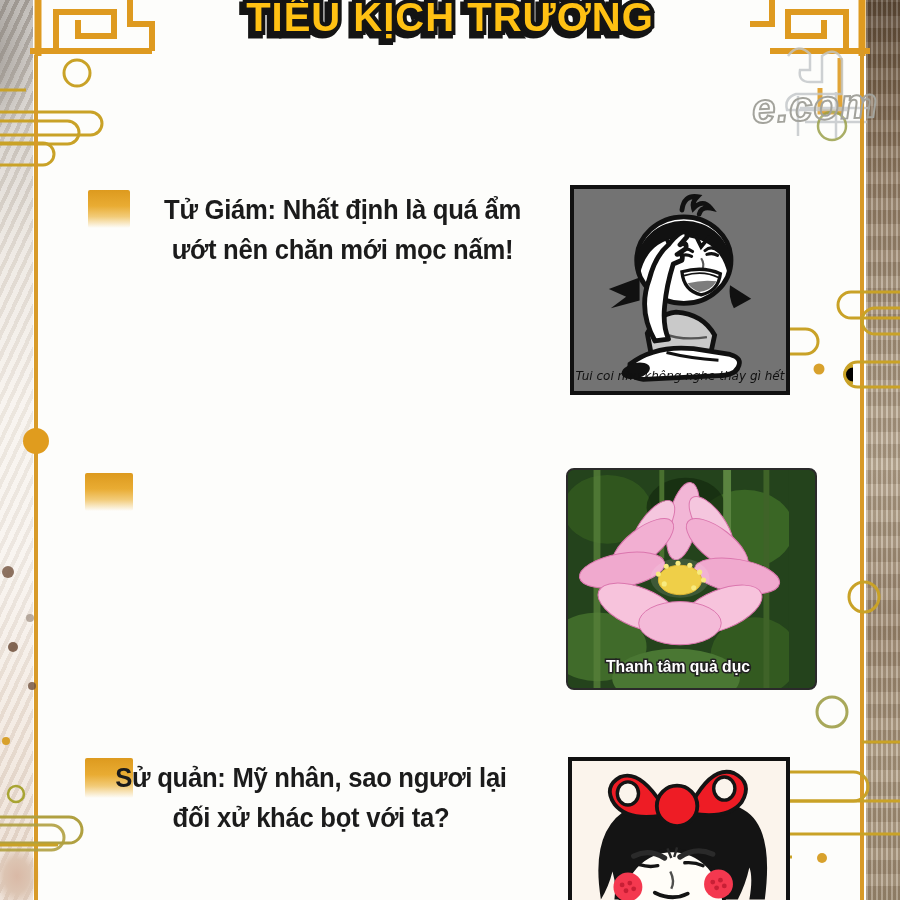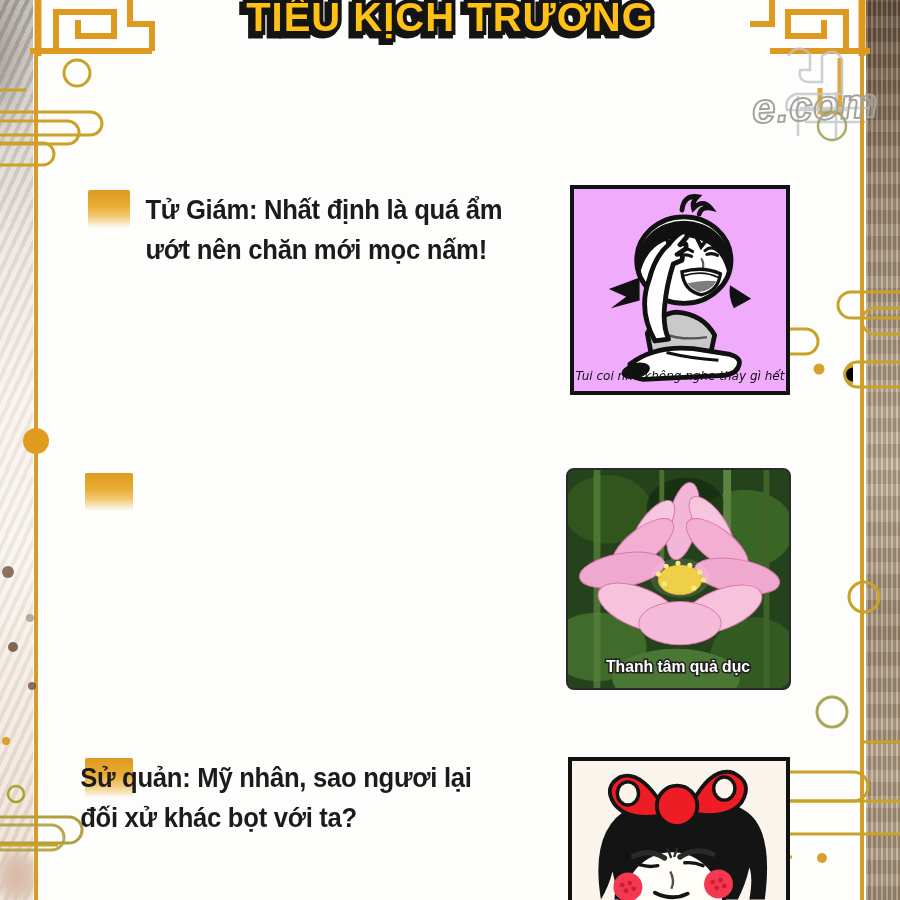--- a/index.html
+++ b/index.html
@@ -43,28 +43,28 @@
   }
   
   .title-wrap{position:absolute;left:230px;top:-9px;z-index:2;}
   .title-wrap text{font-family:"Liberation Sans",sans-serif;font-weight:bold;letter-spacing:1px;}
   
   .bullet{
     position:absolute;width:46px;height:40px;z-index:2;border-radius:2px;
     background:linear-gradient(180deg,#DD9A1E 0%,#E9AC33 42%,#F2CB78 70%,rgba(250,242,225,0) 100%);
   }
   .dialogue{
-    position:absolute;z-index:2;text-align:left;color:#1b1b1b;
+    position:absolute;z-index:2;text-align:center;color:#1b1b1b;
     font-weight:bold;font-size:27px;line-height:40px;letter-spacing:-.3px;
   }
   .dialogue .line{display:block;transform:scaleX(.95);transform-origin:center;white-space:nowrap;}
   
-  .meme{position:absolute;z-index:2;background:#f0abfc;box-sizing:border-box;}
+  .meme{position:absolute;z-index:2;background:#737373;box-sizing:border-box;}
   .meme-1{left:570px;top:185px;width:220px;height:210px;border:4px solid #111;}
-  .meme-2{left:566px;top:468px;width:225px;height:222px;border:2px solid #2a2a2a;border-radius:8px;overflow:hidden;background:#24431C;text-decoration:underline;}
+  .meme-2{left:566px;top:468px;width:251px;height:222px;border:2px solid #2a2a2a;border-radius:8px;overflow:hidden;background:#24431C;text-decoration:underline;}
   .meme-3{left:568px;top:757px;width:222px;height:143px;border:4px solid #111;border-bottom:none;background:#FBF4EC;overflow:hidden;}
   .meme svg{display:block;}
 </style>
 </head>
 <body>
 
 <div class="page">
 
   <div class="strip-left"></div>
   <div class="blotch-bl"></div>

